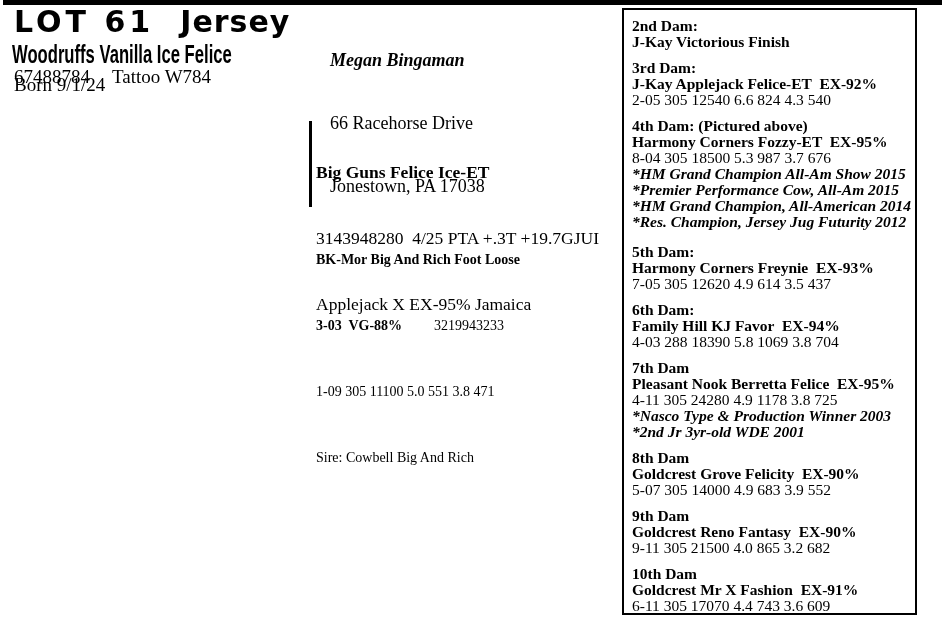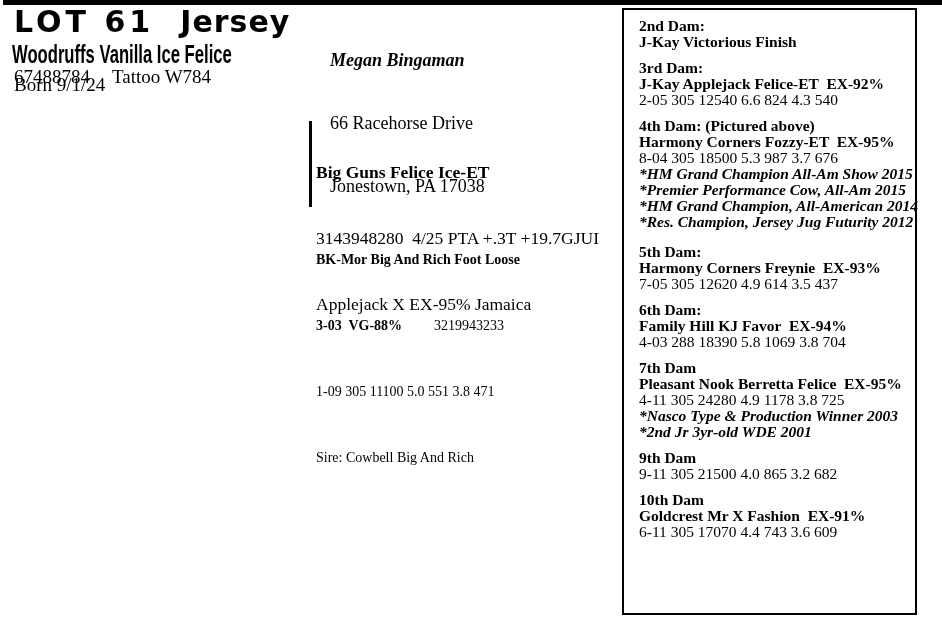--- a/index.html
+++ b/index.html
@@ -68,21 +68,21 @@
   
   .dam-box {
     position: absolute; left: 622px; top: 8px;
     width: 295px; height: 607px;
     border: 2px solid #000;
     box-sizing: border-box;
     padding: 8px 0 0 8px;
     font-size: 15.5px; line-height: 16px;
     overflow: visible;
   }
-  .dam-blk { margin-bottom: 10px; white-space: pre; margin-left: 7px; }
+  .dam-blk { margin-bottom: 10px; white-space: pre; }
   .dam-blk:nth-child(3) { margin-bottom: 14px; }
   .dam-title, .dam-name { font-weight: 700; }
   .dam-record { font-weight: 400; }
   .dam-award { font-weight: 700; font-style: italic; }
 </style>
 </head>
 <body>
 
 <div class="top-rule"></div>
 
@@ -115,15 +115,16 @@
   <div>Sire: Cowbell Big And Rich</div>
 </div>
 
 <div class="dam-box">
     <div class="dam-blk"><div class="dam-title">2nd Dam:</div><div class="dam-name">J-Kay Victorious Finish</div></div>
     <div class="dam-blk"><div class="dam-title">3rd Dam:</div><div class="dam-name">J-Kay Applejack Felice-ET  EX-92%</div><div class="dam-record">2-05 305 12540 6.6 824 4.3 540</div></div>
     <div class="dam-blk"><div class="dam-title">4th Dam: (Pictured above)</div><div class="dam-name">Harmony Corners Fozzy-ET  EX-95%</div><div class="dam-record">8-04 305 18500 5.3 987 3.7 676</div><div class="dam-award">*HM Grand Champion All-Am Show 2015</div><div class="dam-award">*Premier Performance Cow, All-Am 2015</div><div class="dam-award">*HM Grand Champion, All-American 2014</div><div class="dam-award">*Res. Champion, Jersey Jug Futurity 2012</div></div>
     <div class="dam-blk"><div class="dam-title">5th Dam:</div><div class="dam-name">Harmony Corners Freynie  EX-93%</div><div class="dam-record">7-05 305 12620 4.9 614 3.5 437</div></div>
     <div class="dam-blk"><div class="dam-title">6th Dam:</div><div class="dam-name">Family Hill KJ Favor  EX-94%</div><div class="dam-record">4-03 288 18390 5.8 1069 3.8 704</div></div>
     <div class="dam-blk"><div class="dam-title">7th Dam</div><div class="dam-name">Pleasant Nook Berretta Felice  EX-95%</div><div class="dam-record">4-11 305 24280 4.9 1178 3.8 725</div><div class="dam-award">*Nasco Type &amp; Production Winner 2003</div><div class="dam-award">*2nd Jr 3yr-old WDE 2001</div></div>
-    <div class="dam-blk"><div class="dam-title">9th Dam</div><div class="dam-record">9-11 305 21500 4.0 865 3.2 682</div></div>
+    <div class="dam-blk"><div class="dam-title">8th Dam</div><div class="dam-name">Goldcrest Grove Felicity  EX-90%</div><div class="dam-record">5-07 305 14000 4.9 683 3.9 552</div></div>
+    <div class="dam-blk"><div class="dam-title">9th Dam</div><div class="dam-name">Goldcrest Reno Fantasy  EX-90%</div><div class="dam-record">9-11 305 21500 4.0 865 3.2 682</div></div>
     <div class="dam-blk"><div class="dam-title">10th Dam</div><div class="dam-name">Goldcrest Mr X Fashion  EX-91%</div><div class="dam-record">6-11 305 17070 4.4 743 3.6 609</div></div>
   </div>
 
 </body></html>

